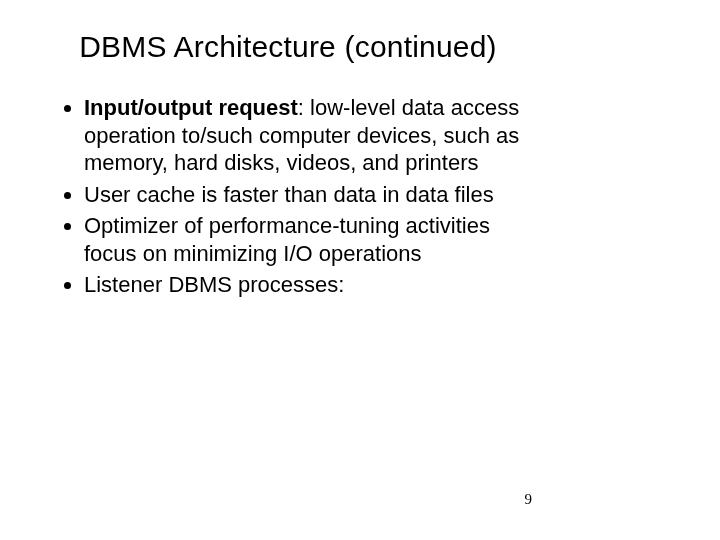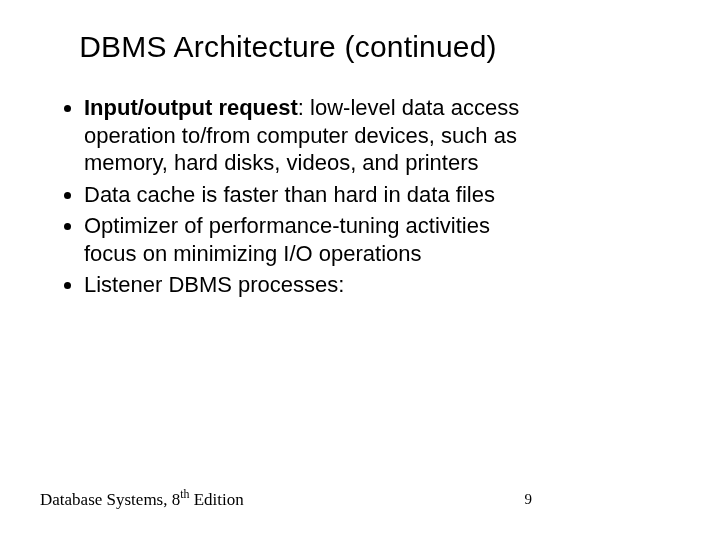--- a/index.html
+++ b/index.html
@@ -68,26 +68,23 @@
 </style>
 </head>
 <body>
 
 <div class="slide">
 
   <h1 class="title">DBMS Architecture (continued)</h1>
 
   <ul class="top">
     <li>
-      <span class="bold">Input/output request</span><span>: low-level data access operation to/from computer devices, such as memory, hard disks, videos, and printers</span>
+      <span class="bold">Input/output request</span><span>: low-level data access operation to/such computer devices, such as memory, hard disks, videos, and printers</span>
     </li>
-    <li>Data cache is faster than hard in data files</li>
+    <li>User cache is faster than data in data files</li>
     <li>Optimizer of performance-tuning activities focus on minimizing I/O operations</li>
     <li>Listener DBMS processes:</li>
   </ul>
 
-  <div class="footer-left">
-    <span>Database Systems, 8</span><sup>th</sup><span> Edition</span>
-  </div>
 
   <div class="footer-right">9</div>
 
 </div>
 
 </body></html>

